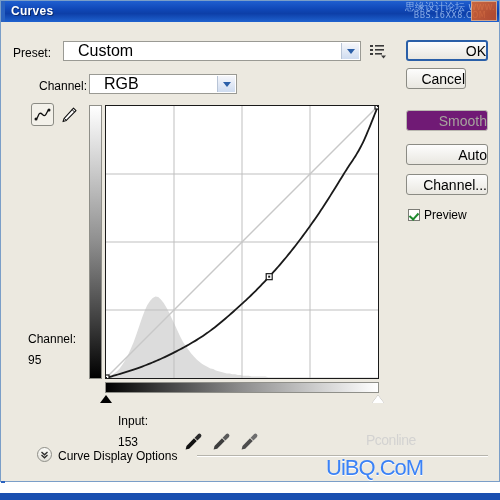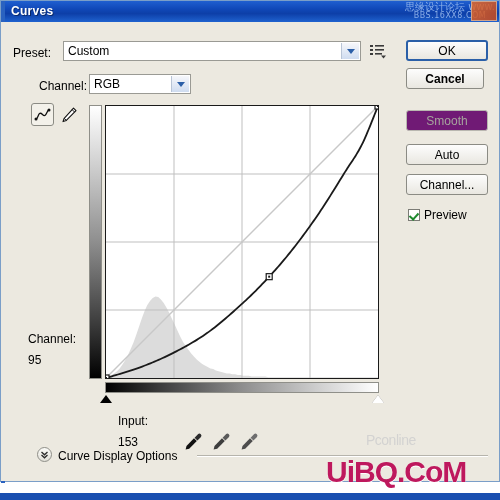--- a/index.html
+++ b/index.html
@@ -43,34 +43,34 @@
   }
 
   .client{position:absolute;left:0;top:21px;right:0;bottom:0;background:#ece9e0;}
 
   
   .lbl{font-size:12px;color:#000;}
   .combo{
     background:#fff;border:1px solid #9a9a94;box-sizing:border-box;
     display:flex;align-items:center;position:relative;
   }
-  .combo .val{font-size:12px;color:#000;padding-left:4px;}
+  .combo .val{font-size:16px;color:#000;padding-left:14px;}
   .combo .arrowbox{
     position:absolute;right:1px;top:1px;bottom:1px;width:17px;
     background:linear-gradient(to bottom,#f6f7fb,#cfdcf0);
     border-left:1px solid #b8c4d6;
     display:flex;align-items:center;justify-content:center;
   }
   .chev{width:0;height:0;border-left:4px solid transparent;border-right:4px solid transparent;border-top:5px solid #2b5fa8;}
 
   .btn{
     background:linear-gradient(to bottom,#fdfdfd,#e9e7e0);
     border:1px solid #8b8b84;border-radius:3px;
-    font-size:12px;color:#000;
-    display:flex;align-items:center;justify-content:center;
+    font-size:14px;color:#000;
+    display:flex;align-items:center;justify-content:flex-end;
     box-sizing:border-box;
   }
   .btn.default{border:2px solid #2a5fa8;}
   .btn.disabled{color:#a6a49d;background:#701a75;border-color:#b9b7b0;}
 
   .cbx{
     width:12px;height:12px;background:#fff;border:1px solid #7b7b75;
     box-sizing:border-box;position:relative;flex:0 0 auto;
   }
   .cbx.on::after{
@@ -122,21 +122,21 @@
   .sep-line{position:absolute;height:1px;background:#b6b4ac;border-bottom:1px solid #fff;}
 
   
   .wm-pconline{
     position:absolute;left:366px;top:432px;
     font-size:14px;color:#cfcfcf;font-family:"Liberation Sans",sans-serif;
     letter-spacing:-.5px;opacity:.85;pointer-events:none;
   }
   .wm-uibq{
     position:absolute;left:326px;top:455px;
-    font-size:30px;font-weight:bold;color:#be185d;
+    font-size:22px;font-weight:normal;color:#3b82f6;
     font-family:"Liberation Sans",sans-serif;letter-spacing:-1px;
     text-shadow:0 1px 0 #ffffff;pointer-events:none;
   }
   .bottombar{position:absolute;left:0;bottom:0;width:500px;height:7px;background:#1a4fb0;}
   .leftbar{position:absolute;left:0;top:0;width:4px;height:482px;background:#2a62c0;}
 </style>
 </head>
 <body>
 
 <div id="app">
@@ -173,41 +173,41 @@
             <rect x="6" y="6" width="9" height="1.6"></rect>
           <rect x="1" y="10" width="3" height="2"></rect>
             <rect x="6" y="10" width="7" height="1.6"></rect>
         </g>
         <polygon points="12,12.5 17,12.5 14.5,15.5" fill="#3a3a3a"></polygon>
       </svg>
 
       <div class="btn default" style="position:absolute;left:405px;top:18px;width:82px;height:21px;">
         <span>OK</span>
       </div>
-      <div class="btn" style="position:absolute;left:405px;top:46px;width:78px;height:21px;font-weight:bold;">
+      <div class="btn" style="position:absolute;left:405px;top:46px;width:60px;height:21px;">
         <span>Cancel</span>
       </div>
       <div class="btn disabled" style="position:absolute;left:405px;top:88px;width:82px;height:21px;">
         <span>Smooth</span>
       </div>
       <div class="btn" style="position:absolute;left:405px;top:122px;width:82px;height:21px;">
         <span>Auto</span>
       </div>
       <div class="btn" style="position:absolute;left:405px;top:152px;width:82px;height:21px;">
         <span>Channel...</span>
       </div>
 
       <div style="position:absolute;left:407px;top:186px;display:flex;align-items:center;gap:4px;">
         <span class="cbx on"></span>
         <span class="lbl">Preview</span>
       </div>
 
       <span class="lbl" style="position:absolute;left:38px;top:57px;">Channel:</span>
 
-      <div class="combo" style="position:absolute;left:88px;top:52px;width:102px;height:20px;">
+      <div class="combo" style="position:absolute;left:88px;top:52px;width:148px;height:20px;">
         <span class="val">RGB</span>
         <span class="arrowbox">
           <span class="chev"></span>
         </span>
       </div>
 
       <div class="toolbtn sel" style="position:absolute;left:30px;top:81px;">
         <svg width="17" height="15" viewBox="0 0 17 15">
           <path d="M2,12 C4.5,12 4,3 8.5,7.5 C12.5,11.5 12.5,3 15,3" fill="none" stroke="#111" stroke-width="1.3"></path>
           <circle cx="2" cy="12" r="1.5" fill="#111"></circle>

